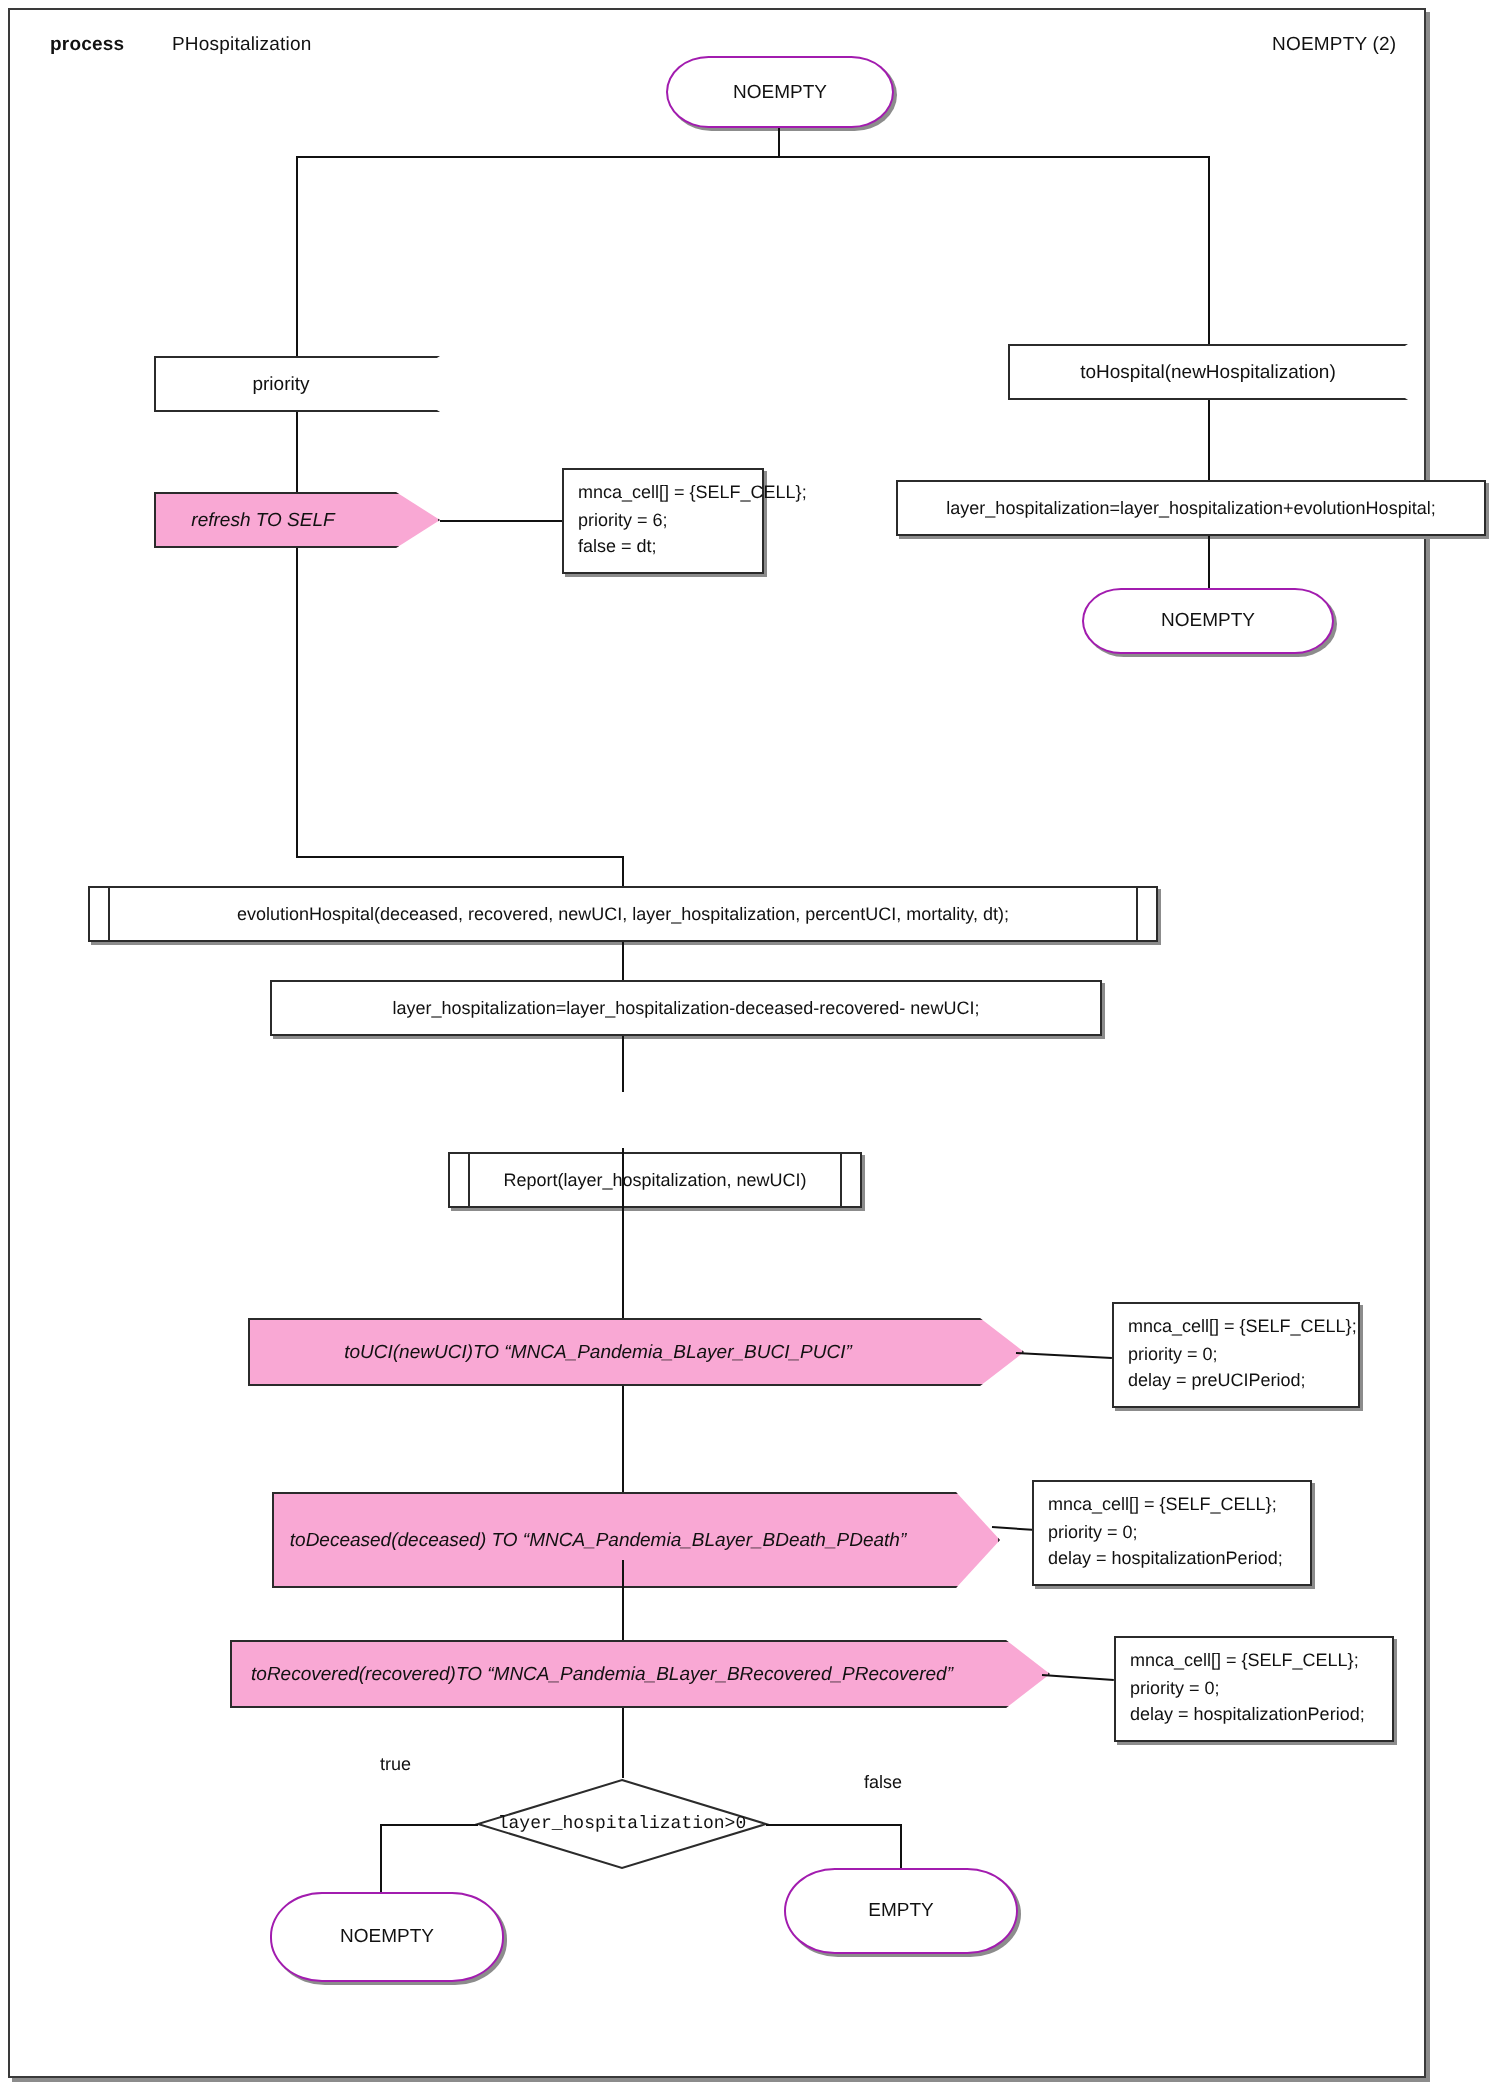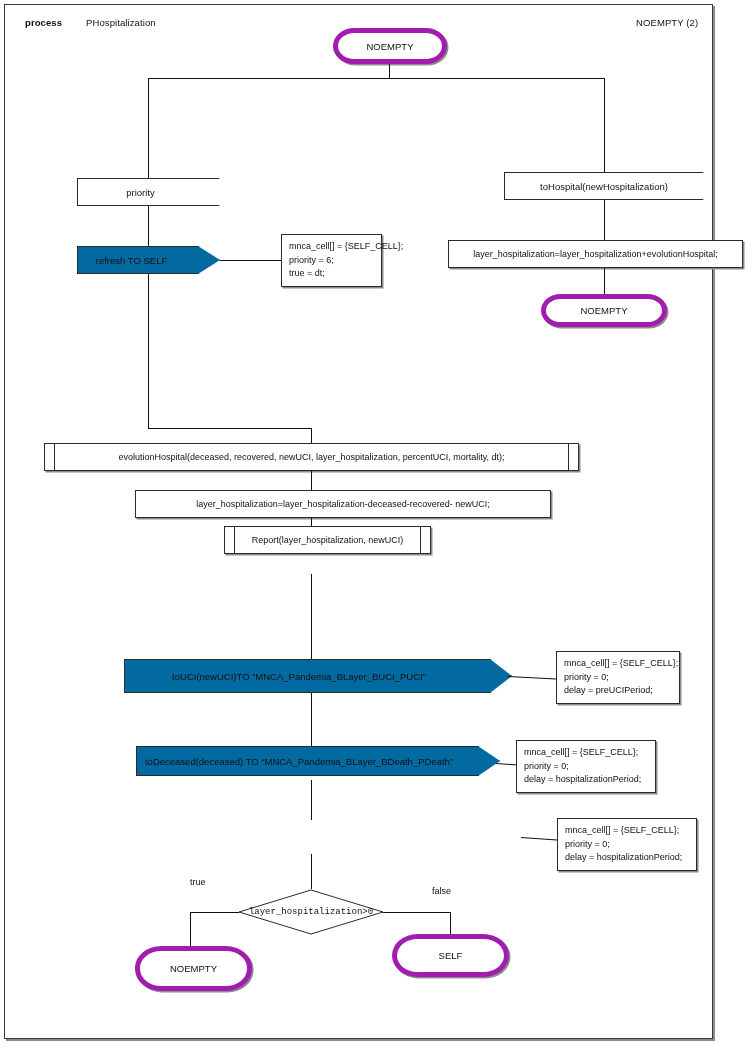--- a/index.html
+++ b/index.html
@@ -31,21 +31,21 @@
   .hdr.bold{font-weight:bold;}
 
   
   .vline{position:absolute;width:1px;background:#111;}
   .hline{position:absolute;height:1px;background:#111;}
 
   
   .term{
     position:absolute;
     box-sizing:border-box;
-    border:5px solid #a21caf;
+    border:1px solid #a21caf;
     border-radius:26px/22px;
     background:#fff;
     display:flex;align-items:center;justify-content:center;
     font-size:9.5px;color:#111;
     box-shadow:1.5px 1.5px 0 0 #8c8c8c;
   }
 
   
   .proc{
     position:absolute;
@@ -82,27 +82,28 @@
     border:1px solid #2b2b2b;
     box-sizing:border-box;
     display:flex;align-items:center;justify-content:center;
     font-size:9.5px;color:#111;white-space:nowrap;
     clip-path:polygon(0 0,100% 0,calc(100% - 22px) 50%,100% 100%,0 100%);
     box-shadow:1.5px 1.5px 0 0 #8c8c8c;
   }
   
   .flag-out{
     position:absolute;
-    background:#0369a1;
+    background:#f9a8d4;
     border:1px solid #2b2b2b;
     box-sizing:border-box;
     display:flex;align-items:center;justify-content:center;
     font-size:9.5px;color:#111;white-space:nowrap;
     clip-path:polygon(0 0,calc(100% - 22px) 0,100% 50%,calc(100% - 22px) 100%,0 100%);
     box-shadow:1.5px 1.5px 0 0 #8c8c8c;
+    font-style:italic;
   }
   .flag-in .lbl,.flag-out .lbl{padding-right:18px;}
   .flag-in .lbl{padding-right:0;padding-left:0;}
 
   
   .note{
     position:absolute;
     box-sizing:border-box;
     border:1px solid #2b2b2b;
     background:#fff;
@@ -153,21 +154,21 @@
 
   <div class="flag-out" style="left:77px;top:246px;width:143px;height:28px;">
     <span class="lbl" style="margin-right:16px;">refresh TO SELF</span>
   </div>
 
   <div class="hline" style="left:220px;top:260px;width:61px;"></div>
 
   <div class="note" style="left:281px;top:234px;width:101px;height:53px;">
     <div>mnca_cell[] = {SELF_CELL};</div>
     <div>priority = 6;</div>
-    <div>true = dt;</div>
+    <div>false = dt;</div>
   </div>
 
   <div class="vline" style="left:148px;top:274px;height:155px;"></div>
   <div class="hline" style="left:148px;top:428px;width:164px;"></div>
   <div class="vline" style="left:311px;top:428px;height:16px;"></div>
 
   <div class="flag-in" style="left:504px;top:172px;width:200px;height:28px;">
     <span class="lbl" style="">toHospital(newHospitalization)</span>
   </div>
 
@@ -188,54 +189,57 @@
   </div>
 
   <div class="vline" style="left:311px;top:471px;height:19px;"></div>
 
   <div class="proc" style="left:135px;top:490px;width:416px;height:28px;">
     <span style="font-size:9px;">layer_hospitalization=layer_hospitalization-deceased-recovered- newUCI;</span>
   </div>
 
   <div class="vline" style="left:311px;top:518px;height:28px;"></div>
 
-  <div class="preproc" style="left:208px;top:526px;width:207px;height:28px;margin-left:16px;">
+  <div class="preproc" style="left:208px;top:576px;width:207px;height:28px;margin-left:16px;">
     <span style="font-size:9px;">Report(layer_hospitalization, newUCI)</span>
   </div>
 
   <div class="vline" style="left:311px;top:574px;height:85px;"></div>
 
   <div class="flag-out" style="left:124px;top:659px;width:388px;height:34px;">
     <span class="lbl" style="margin-right:20px;">toUCI(newUCI)TO “MNCA_Pandemia_BLayer_BUCI_PUCI”</span>
   </div>
 
   <div class="hline" style="left:508px;top:676px;width:48px;transform:rotate(3deg);transform-origin:left center;"></div>
 
   <div class="note" style="left:556px;top:651px;width:124px;height:53px;">
     <div>mnca_cell[] = {SELF_CELL};</div>
     <div>priority = 0;</div>
     <div>delay = preUCIPeriod;</div>
   </div>
 
   <div class="vline" style="left:311px;top:693px;height:53px;"></div>
 
-  <div class="flag-out" style="left:136px;top:746px;width:364px;height:30px;">
+  <div class="flag-out" style="left:136px;top:746px;width:364px;height:48px;">
     <span class="lbl" style="margin-right:20px;">toDeceased(deceased) TO “MNCA_Pandemia_BLayer_BDeath_PDeath”</span>
   </div>
 
   <div class="hline" style="left:496px;top:763px;width:22px;transform:rotate(4deg);transform-origin:left center;"></div>
 
   <div class="note" style="left:516px;top:740px;width:140px;height:53px;">
     <div>mnca_cell[] = {SELF_CELL};</div>
     <div>priority = 0;</div>
     <div>delay = hospitalizationPeriod;</div>
   </div>
 
   <div class="vline" style="left:311px;top:780px;height:40px;"></div>
 
+  <div class="flag-out" style="left:115px;top:820px;width:410px;height:34px;">
+    <span class="lbl" style="margin-right:20px;">toRecovered(recovered)TO “MNCA_Pandemia_BLayer_BRecovered_PRecovered”</span>
+  </div>
 
   <div class="hline" style="left:521px;top:837px;width:36px;transform:rotate(4deg);transform-origin:left center;"></div>
 
   <div class="note" style="left:557px;top:818px;width:140px;height:53px;">
     <div>mnca_cell[] = {SELF_CELL};</div>
     <div>priority = 0;</div>
     <div>delay = hospitalizationPeriod;</div>
   </div>
 
   <div class="vline" style="left:311px;top:854px;height:35px;"></div>
@@ -254,15 +258,15 @@
   <div class="vline" style="left:190px;top:912px;height:34px;"></div>
 
   <div class="hline" style="left:383px;top:912px;width:68px;"></div>
   <div class="vline" style="left:450px;top:912px;height:22px;"></div>
 
   <div class="term" style="left:135px;top:946px;width:117px;height:45px;">
     <span>NOEMPTY</span>
   </div>
 
   <div class="term" style="left:392px;top:934px;width:117px;height:43px;">
-    <span>SELF</span>
+    <span>EMPTY</span>
   </div>
 </div>
 
 </body></html>

